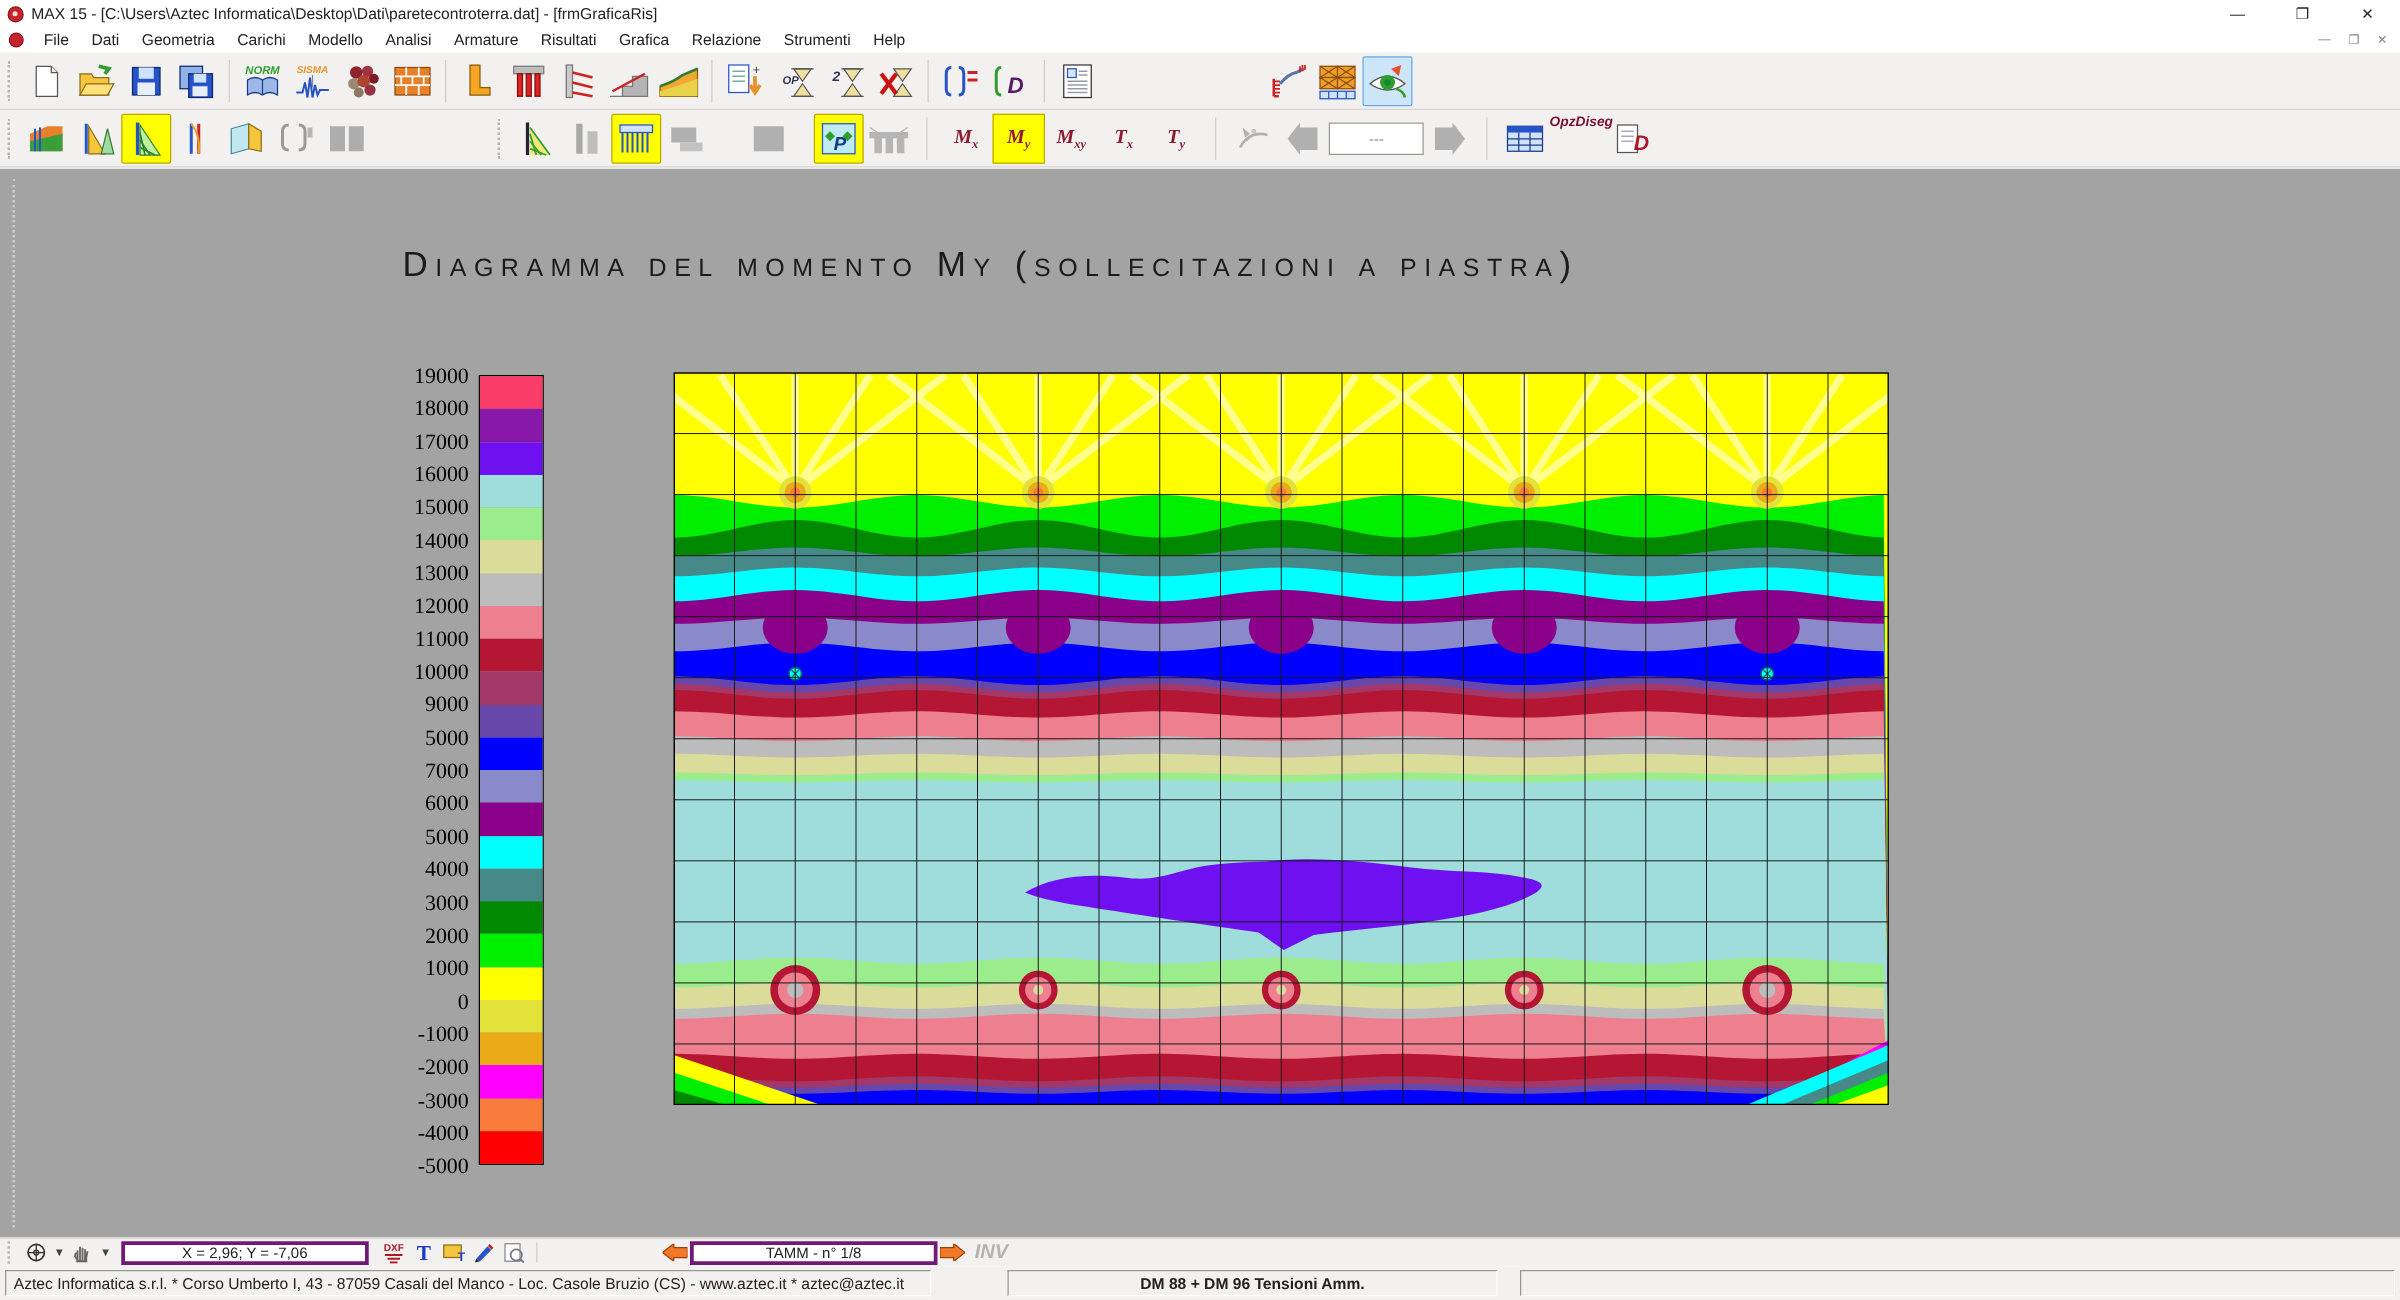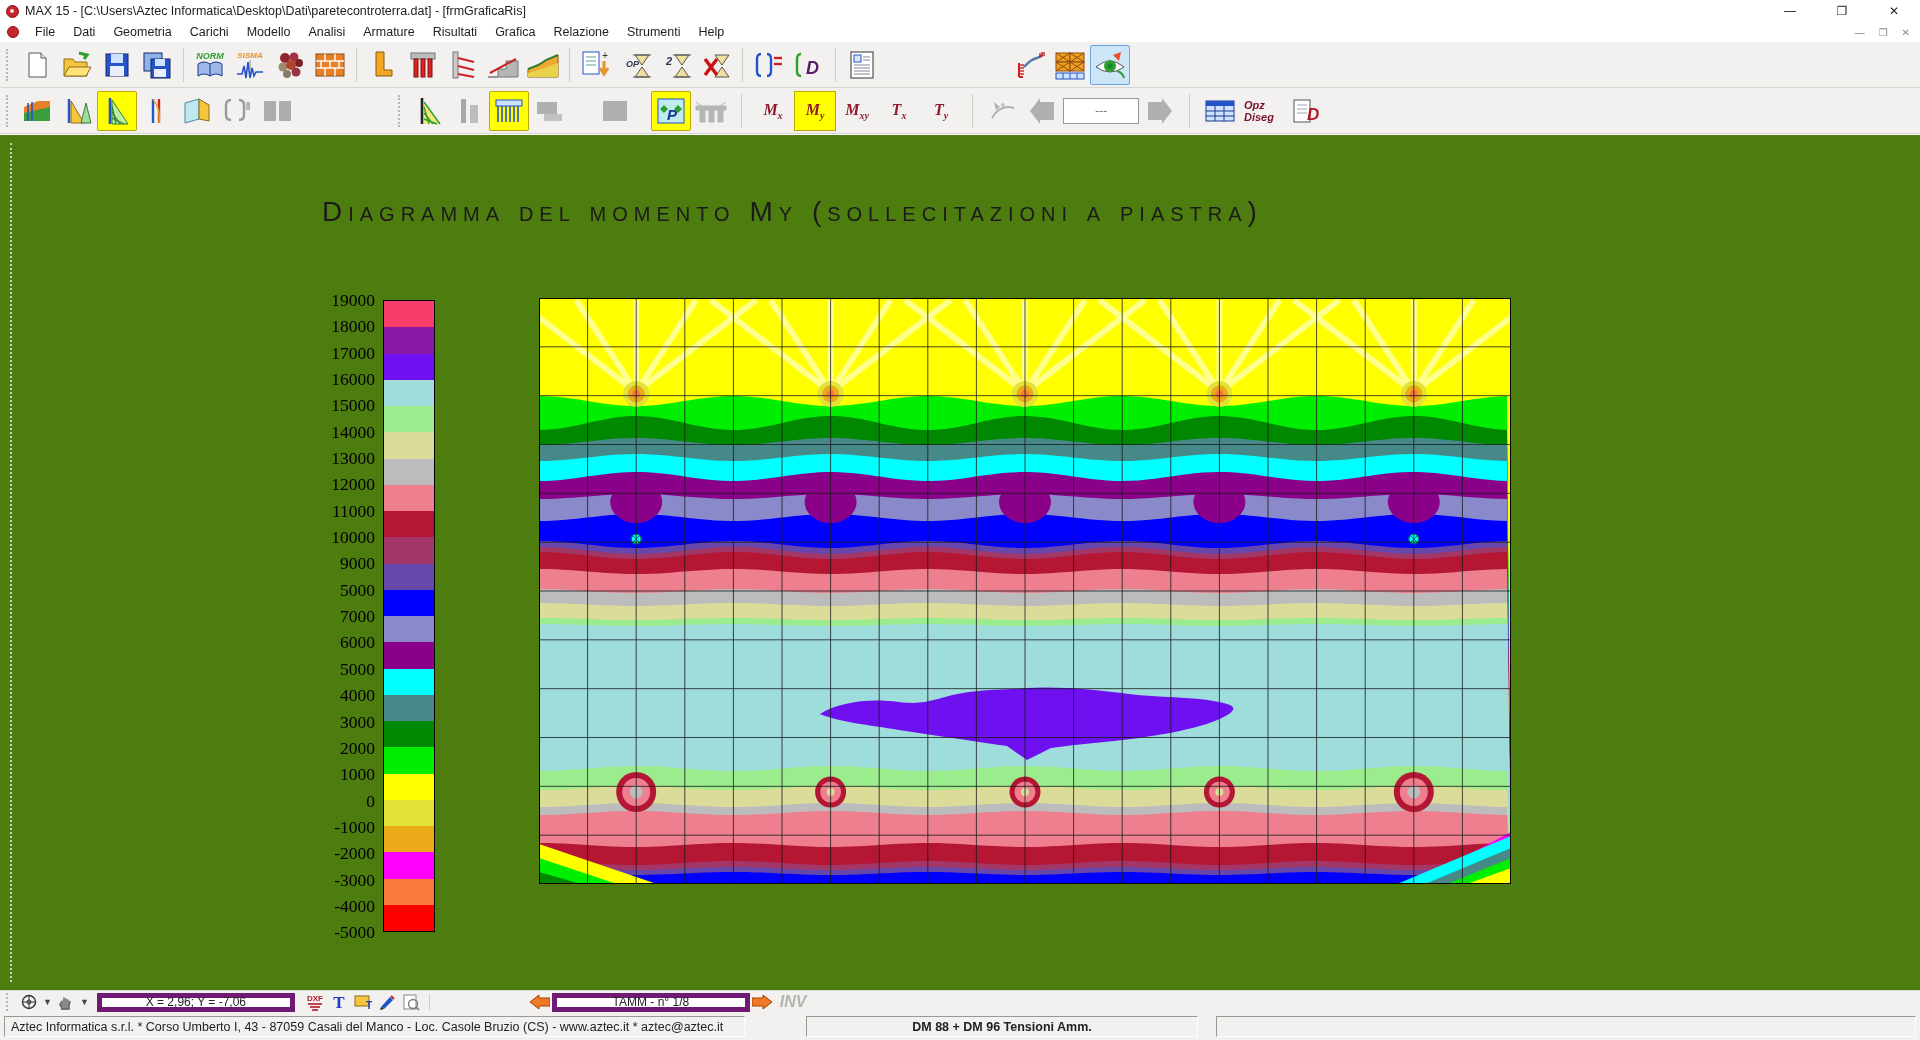--- a/index.html
+++ b/index.html
@@ -38,41 +38,41 @@
   .tb.pressed-y { background:#ffff00; border:1px solid #b9a900; }
   .tb.pressed-b { background:#cde6f7; border:1px solid #66a7e8; }
   .tbsep { width:1px; height:34px; background:#d0cdc8; margin:0 6px; }
   .mom-btn { width:42px; height:40px; display:flex; align-items:flex-end; justify-content:center;
              padding-bottom:8px; font-family:"Liberation Serif", serif; font-weight:bold;
              color:#8f1a2e; font-size:16px; border:1px solid transparent; }
   .mom-btn sub { font-size:10px; }
   .mom-btn.pressed-y { background:#ffff00; border:1px solid #b9a900; }
   .combo { width:76px; height:26px; background:#fff; border:1px solid #9a9894; display:flex;
            align-items:center; justify-content:center; font-size:12px; color:#777; }
-  .opz-btn { width:46px; height:38px; display:flex; flex-direction:column; align-items:flex-start;
+  .opz-btn { width:46px; height:38px; display:flex; flex-direction:row; align-items:flex-start;
              justify-content:center; padding-left:4px; font-size:11px; font-weight:bold; color:#7a1030; }
 
   
-  #canvas { position:absolute; top:135px; left:0; right:0; height:855px; background:#4d7c0f; }
+  #canvas { position:absolute; top:135px; left:0; right:0; height:855px; background:#a3a3a3; }
   .canvas-grip { position:absolute; left:10px; top:8px; bottom:8px; border-left:2px dotted #cfccc7; }
   #plot-title { position:absolute; left:322px; top:196px; font-size:28px; letter-spacing:6px;
                 font-variant:small-caps; color:#1b1b1b; font-weight:500; }
   #legend-labels { position:absolute; left:300px; top:287px; width:75px; text-align:right;
                    font-family:"Liberation Serif", serif; font-size:17.5px; color:#000; }
   #legend-labels div { height:26.35px; line-height:26.35px; }
   #legend-colorbar { position:absolute; left:383px; top:300px; width:52px; height:632px;
                      border:1px solid #000; display:flex; flex-direction:column; }
   #legend-colorbar div { flex:1; }
   #contour-wrap { position:absolute; left:539px; top:298px; width:972px; height:586px; }
   #contour-wrap svg { width:972px; height:586px; display:block; }
 
   
   #statusbar { position:absolute; top:990px; left:0; right:0; height:23px; background:#f2f1ef;
                border-top:1px solid #d8d5d1; display:flex; align-items:center; font-size:12px; }
-  .sb-box { height:19px; background:#fff; border:5px solid #701a75; display:flex; align-items:center;
+  .sb-box { height:19px; background:#fff; border:3px solid #701a75; display:flex; align-items:center;
             justify-content:center; color:#222; }
   .sb-icon { width:24px; height:20px; display:flex; align-items:center; justify-content:center; }
   .drop { font-size:9px; color:#444; margin:0 2px; }
   .nav-arrow { width:24px; height:18px; display:flex; align-items:center; justify-content:center; }
   .inv { color:#b5b3af; font-weight:bold; font-style:italic; font-size:16px; margin-left:6px; }
 
   
   #bottombar { position:absolute; top:1013px; left:0; right:0; height:27px; background:#f2f1ef;
                display:flex; align-items:center; font-size:12.5px; color:#222; }
   .bb-panel { height:21px; border:1px solid; border-color:#9a9894 #fdfdfd #fdfdfd #9a9894;

